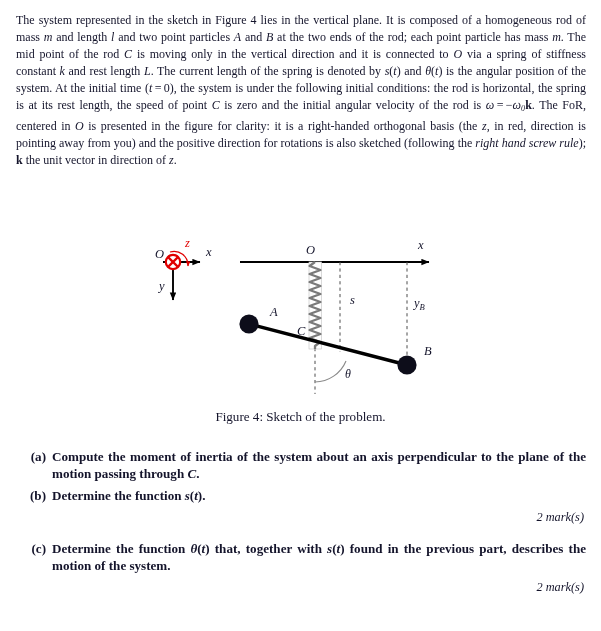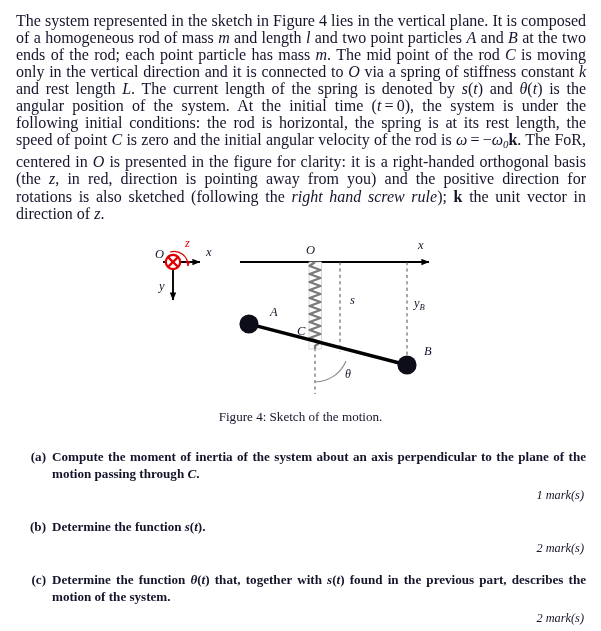--- a/index.html
+++ b/index.html
@@ -20,21 +20,21 @@
     position: absolute;
     inset: 0;
   }
 
   
   .intro {
     position: absolute;
     left: 16px;
     top: 12px;
     width: 570px;
-    font-size: 16px;
+    font-size: 12px;
     line-height: 17.05px;
     text-align: justify;
     text-justify: inter-word;
     color: #14142b;
   }
   .intro p { margin: 0; }
 
   i.mv { font-style: italic; }
   .bf { font-weight: bold; }
 
@@ -171,29 +171,28 @@
         <text x="270" y="94" font-family="'Liberation Serif', serif" font-size="12.5" font-style="italic" fill="#14142b">A</text>
 
         <circle cx="407" cy="143" r="9.6" fill="#0d0d1a"></circle>
         <text x="424" y="133" font-family="'Liberation Serif', serif" font-size="12.5" font-style="italic" fill="#14142b">B</text>
 
         <text x="297" y="113" font-family="'Liberation Serif', serif" font-size="12.5" font-style="italic" fill="#14142b">C</text>
       </g>
     </svg>
   </div>
 
-  <div class="fig-caption">Figure 4: Sketch of the motion.</div>
+  <div class="fig-caption">Figure 4: Sketch of the problem.</div>
 
   <div class="questions">
 
     <div class="qitem">
       <span class="qlabel">(a)</span>
       <div class="qtext">Compute the moment of inertia of the system about an axis perpendicular to the plane of the motion passing through <i class="mv">C</i>.</div>
     </div>
-    <div class="marks">1 mark(s)</div>
 
     <div class="qitem">
       <span class="qlabel">(b)</span>
       <div class="qtext">Determine the function <i class="mv">s</i>(<i class="mv">t</i>).</div>
     </div>
     <div class="marks">2 mark(s)</div>
 
     <div class="qitem">
       <span class="qlabel">(c)</span>
       <div class="qtext">Determine the function <i class="mv">θ</i>(<i class="mv">t</i>) that, together with <i class="mv">s</i>(<i class="mv">t</i>) found in the previous part, describes the motion of the system.</div>

